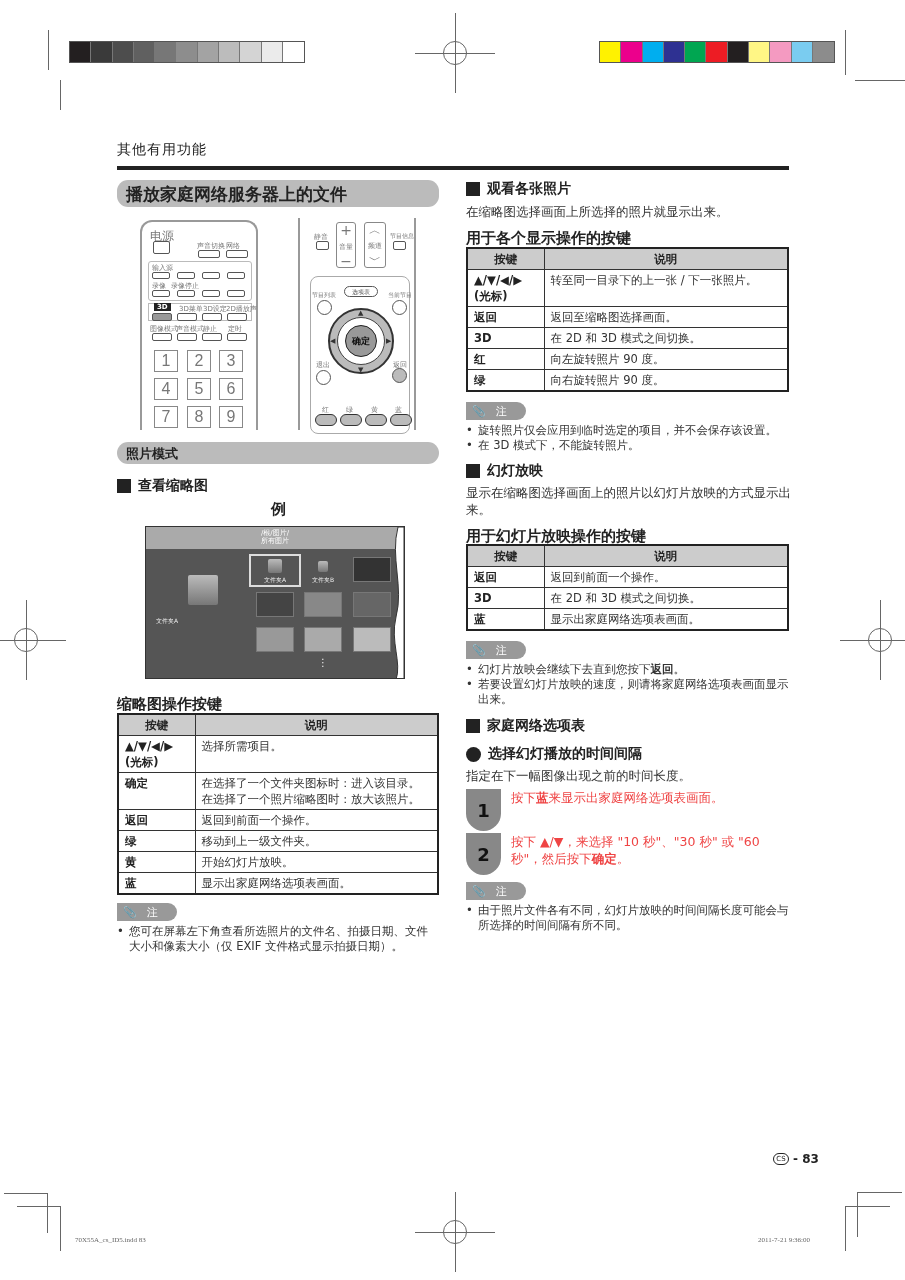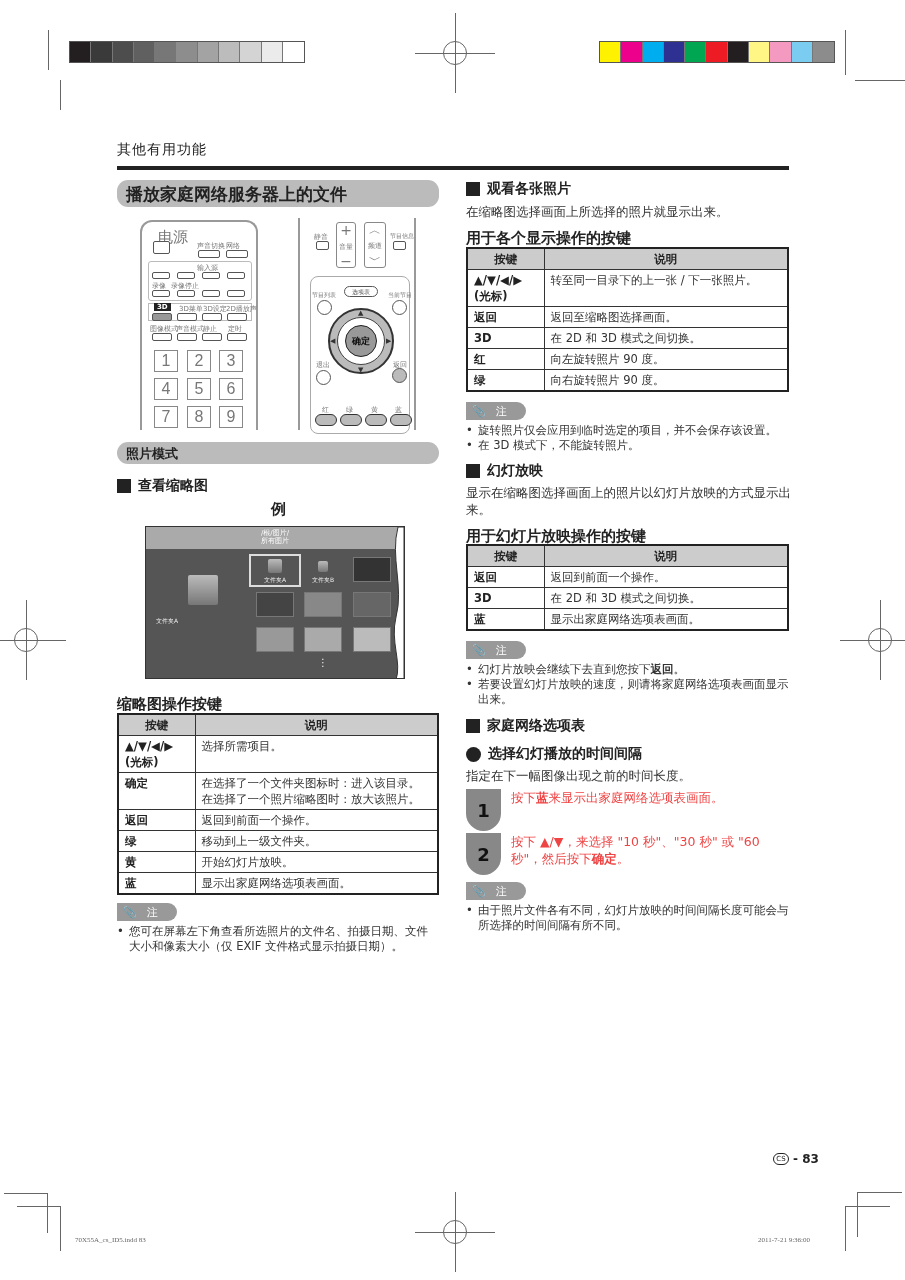--- a/index.html
+++ b/index.html
@@ -129,28 +129,28 @@
 <div class="crop" style="left:857px;top:1192px;width:45px;height:1px;"></div>
 <div class="crop" style="left:845px;top:1206px;width:45px;height:1px;"></div>
 <div class="crop" style="left:857px;top:1192px;width:1px;height:45px;"></div>
 <div class="crop" style="left:845px;top:1206px;width:1px;height:45px;"></div>
 
 <div class="section-title">其他有用功能</div>
 <div class="top-rule"></div>
 <div class="pill pill-main">播放家庭网络服务器上的文件</div>
 
 <div class="remote" style="left:140px;top:220px;width:118px;height:210px;">
-  <div class="rlabel" style="left:16px;top:6px;font-size:15px;">电源</div>
+  <div class="rlabel" style="left:8px;top:6px;font-size:12px;">电源</div>
   <div class="rbtn" style="left:11px;top:19px;width:17px;height:13px;"></div>
   <div class="rlabel" style="left:55px;top:19px;">声音切换</div>
   <div class="rlabel" style="left:84px;top:19px;">网络</div>
   <div class="rbtn" style="left:56px;top:28px;width:22px;height:8px;"></div>
   <div class="rbtn" style="left:84px;top:28px;width:22px;height:8px;"></div>
   <div style="position:absolute;left:6px;top:39px;width:104px;height:40px;border:1px solid #bbb;border-radius:3px;"></div>
-  <div class="rlabel" style="left:10px;top:41px;margin-left:45px;">输入源</div>
+  <div class="rlabel" style="left:10px;top:41px;">输入源</div>
   <div class="rbtn" style="left:10px;top:50px;width:18px;height:7px;"></div>
   <div class="rbtn" style="left:35px;top:50px;width:18px;height:7px;"></div>
   <div class="rbtn" style="left:60px;top:50px;width:18px;height:7px;"></div>
   <div class="rbtn" style="left:85px;top:50px;width:18px;height:7px;"></div>
   <div class="rlabel" style="left:10px;top:59px;text-align:center;">录像</div>
   <div class="rlabel" style="left:29px;top:59px;">录像停止</div>
   <div class="rbtn" style="left:10px;top:68px;width:18px;height:7px;"></div>
   <div class="rbtn" style="left:35px;top:68px;width:18px;height:7px;"></div>
   <div class="rbtn" style="left:60px;top:68px;width:18px;height:7px;"></div>
   <div class="rbtn" style="left:85px;top:68px;width:18px;height:7px;"></div>

